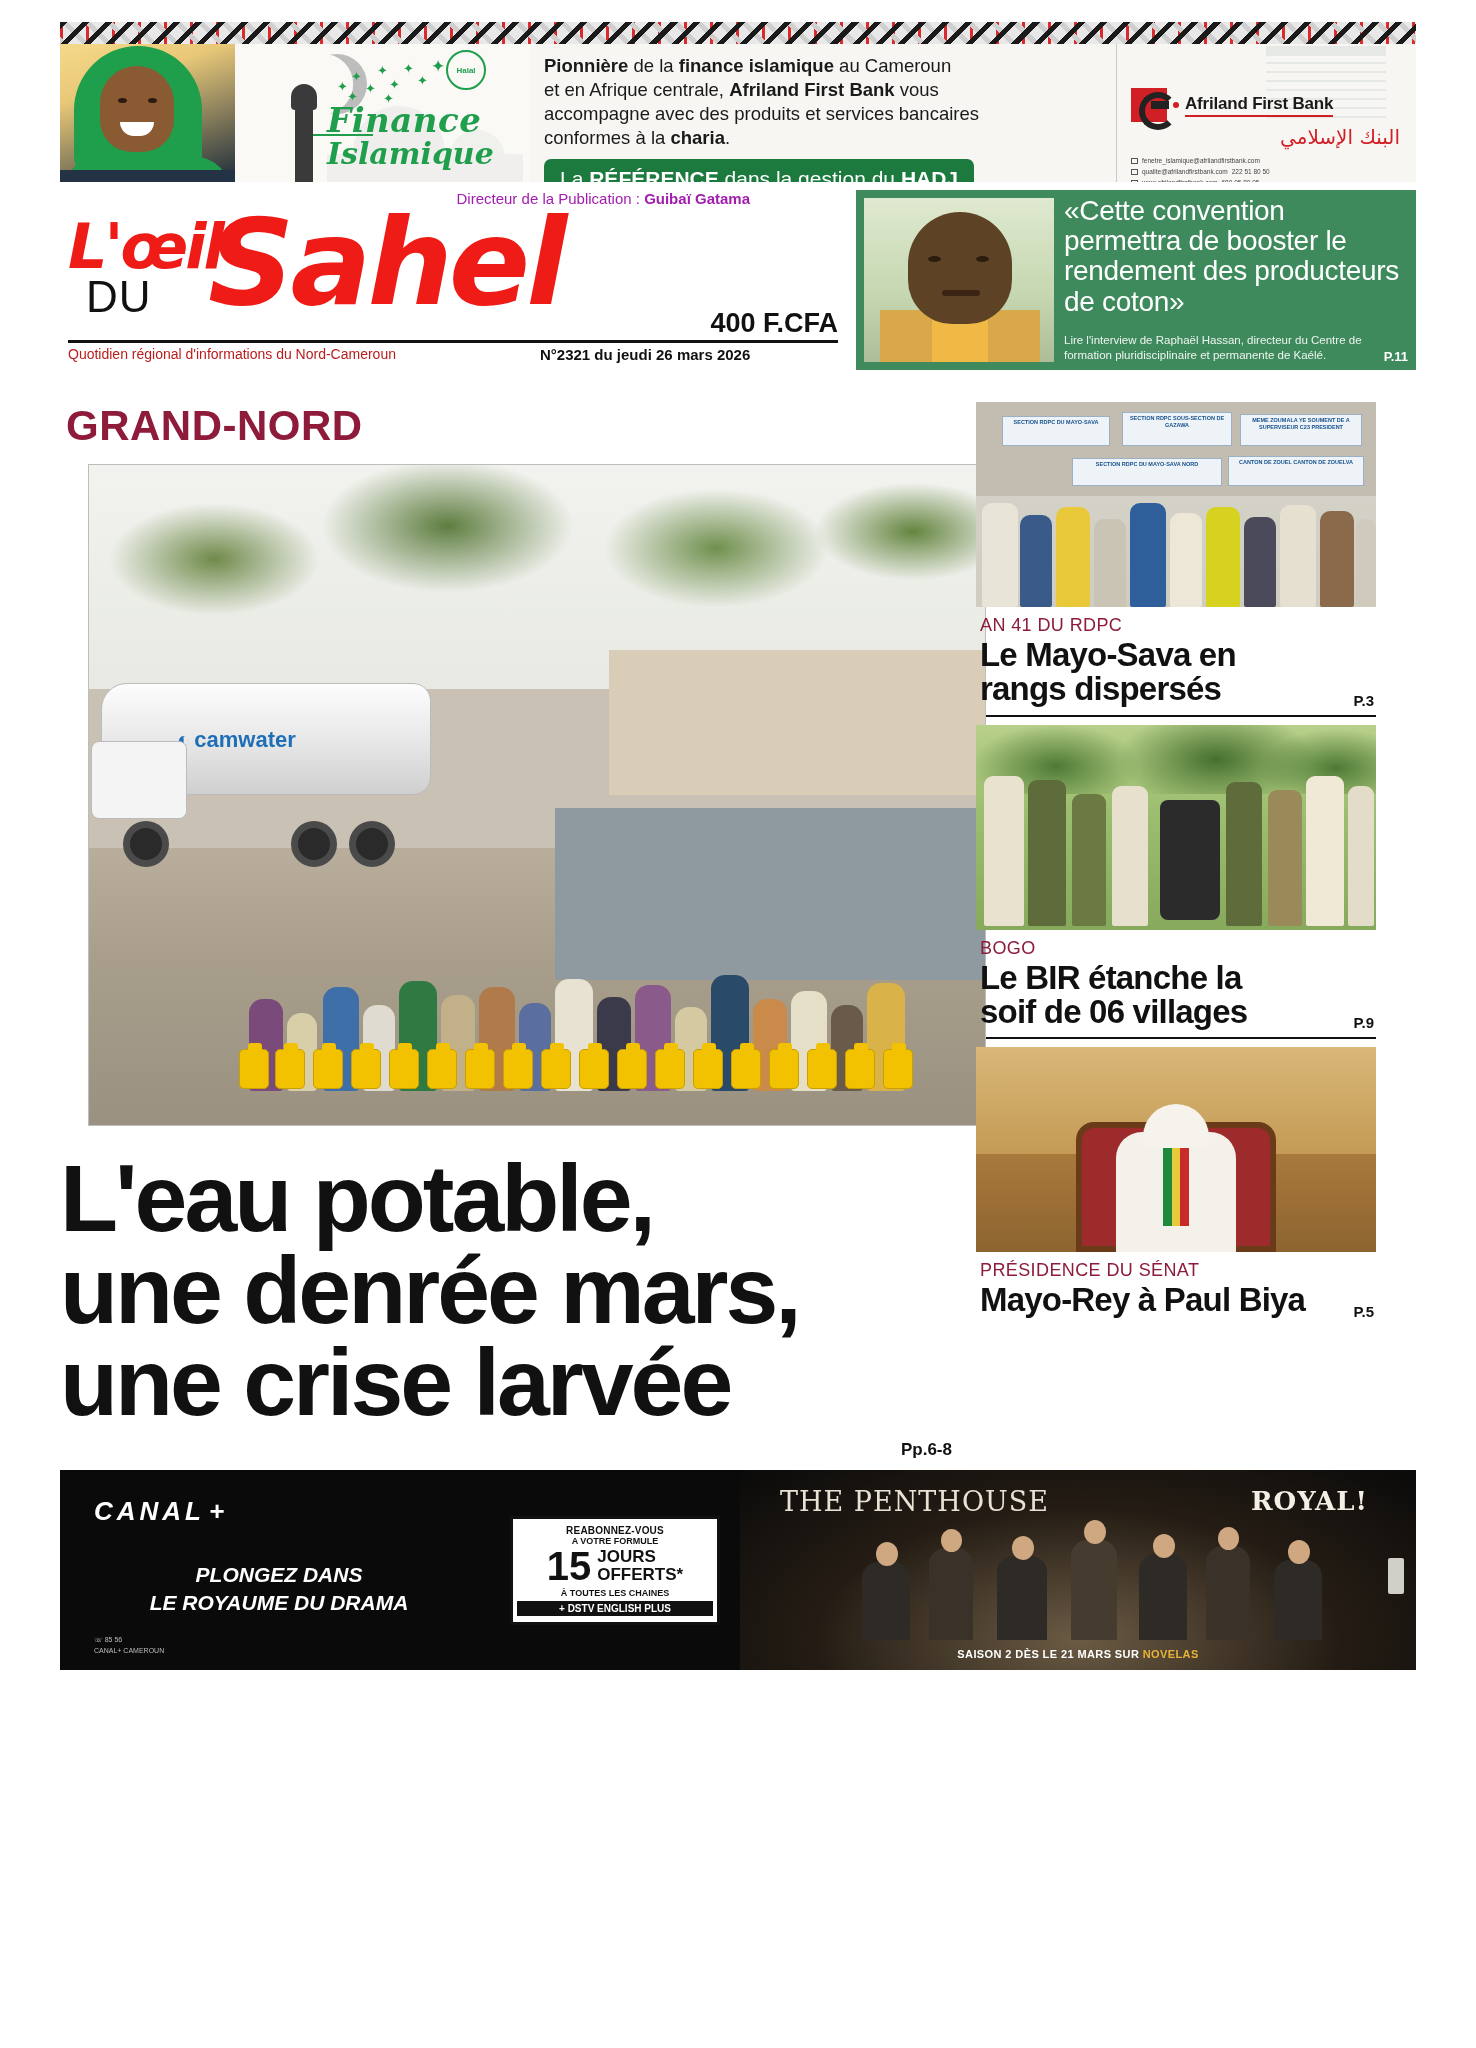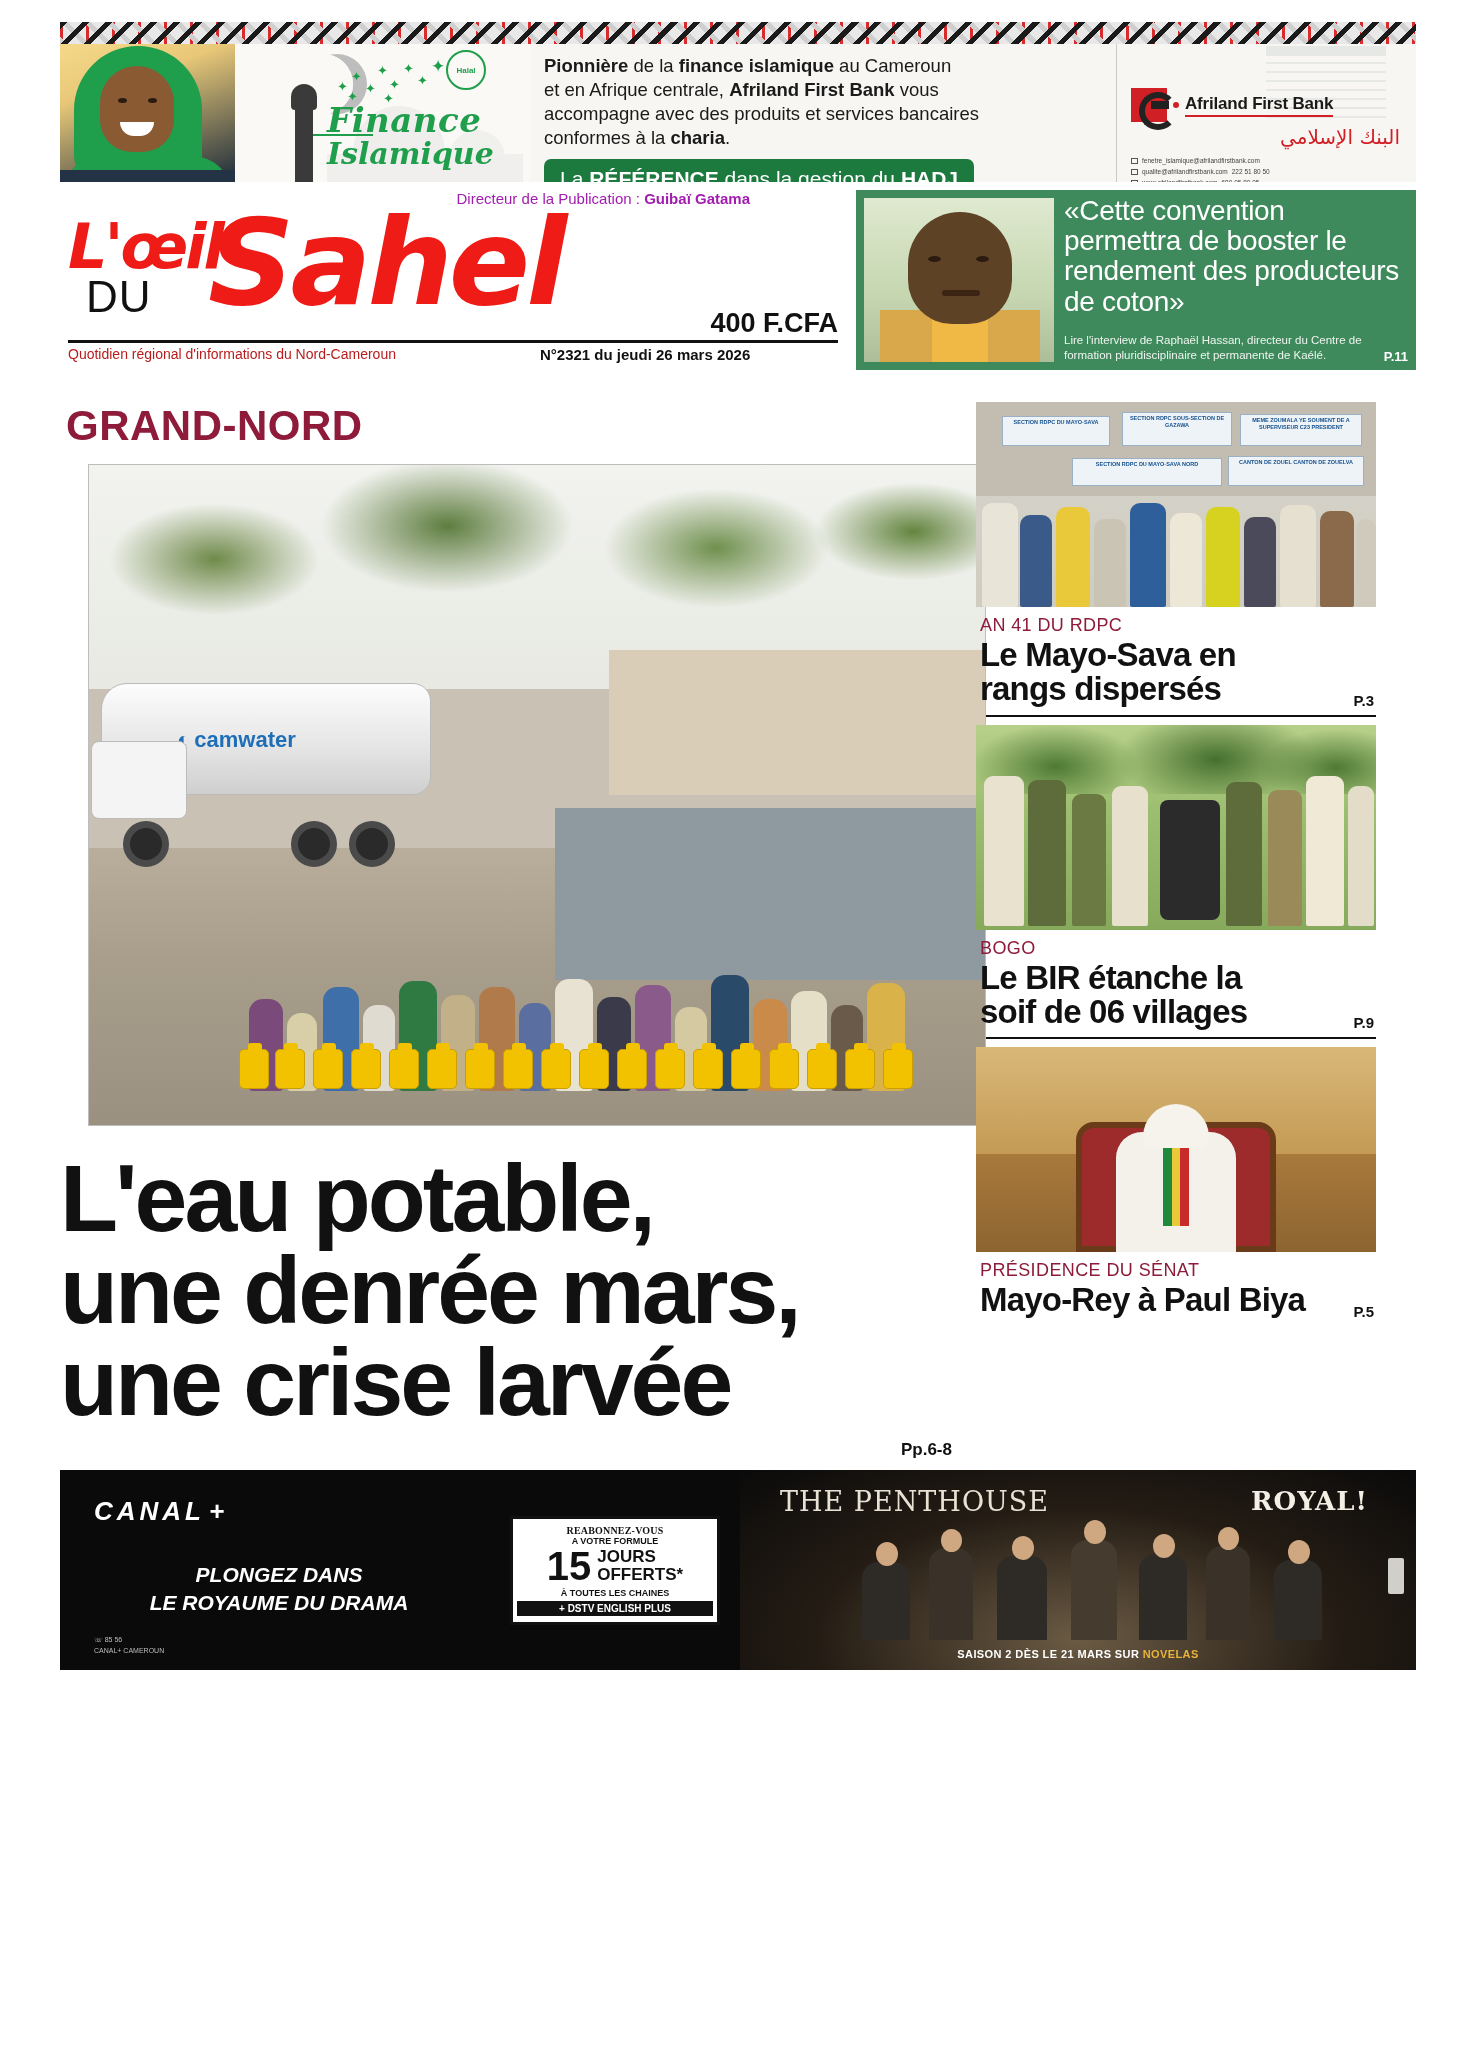--- a/index.html
+++ b/index.html
@@ -223,21 +223,21 @@
               background: #0a0a0a; overflow: hidden; display: flex; }
   .ba-left { width: 430px; position: relative; padding: 26px 0 0 34px; }
   .canal { font-size: 26px; font-weight: bold; color: #fff; letter-spacing: 4px; font-style: italic; }
   .canal .plus { display:inline-block; margin-left:4px; }
   .ba-slogan { margin-top: 34px; font-size: 21px; font-style: italic; font-weight: bold;
                color: #fff; line-height: 1.3; text-align: center; width: 370px; }
   .ba-foot { position:absolute; left: 34px; bottom: 14px; font-size: 7px; color:#bdbdbd; line-height:1.5; }
   .ba-foot .ph::before { content:"☏ "; }
   .ba-mid { width: 250px; display:flex; align-items:center; justify-content:center; }
   .offer-box { width: 210px; background: #fff; border: 3px solid #111; padding: 6px 4px; text-align:center; }
-  .offer-box .l1 { font-size: 10px; font-weight: bold; color:#111; letter-spacing:.2px;font-family:Liberation Serif, serif; }
+  .offer-box .l1 { font-size: 10px; font-weight: bold; color:#111; letter-spacing:.2px; }
   .offer-box .l2 { font-size: 9px; font-weight: bold; color:#111; }
   .offer-box .l3 { font-size: 40px; font-weight: bold; color:#111; line-height: 1;
                    display:flex; align-items:center; justify-content:center; gap:6px; }
   .offer-box .l3 .small { font-size: 17px; line-height:1.05; text-align:left; }
   .offer-box .l4 { font-size: 9px; font-weight: bold; color:#111; margin-top:2px; }
   .offer-box .l5 { font-size: 10px; font-weight: bold; color:#fff; background:#111;
                    margin-top:3px; padding:2px 0; }
   .ba-right { flex: 1; position: relative; overflow: hidden;
               background: radial-gradient(ellipse at 50% 85%, #6b5b44 0%, #241c14 55%, #0a0a0a 100%); }
   .ph-title { position:absolute; left: 40px; top: 16px; font-size: 27px; color: #e8e2d4;

